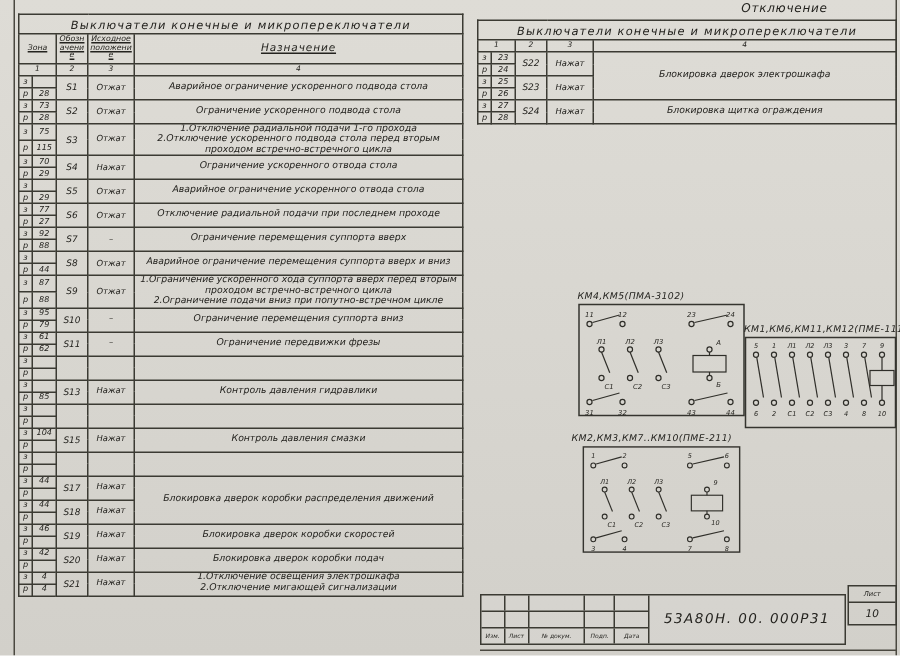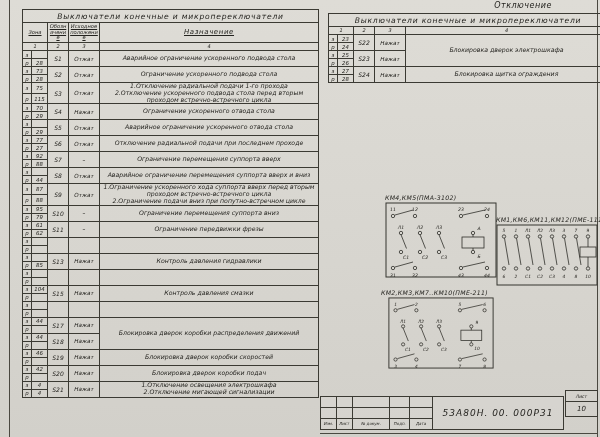--- a/index.html
+++ b/index.html
@@ -6,21 +6,21 @@
   html,body { width:600px; height:437px; }
   body {
     position:relative; overflow:hidden;
     background:linear-gradient(180deg,#dedcd6 0%,#d7d5cf 60%,#d2d0ca 100%);
     font-family:"DejaVu Sans",sans-serif; font-style:italic; color:#24231f;
   }
   .frame-line { position:absolute; background:#4a4840; }
   .continuation { position:absolute; left:448px; top:1px; width:150px; text-align:center;
     font-size:8px; letter-spacing:0.5px; }
   .tablewrap { position:absolute; }
-  .swtable { border-collapse:collapse; table-layout:fixed; width:100%;margin-left:10px; }
+  .swtable { border-collapse:collapse; table-layout:fixed; width:100%; }
   .swtable td { border:1px solid #3b3a33; text-align:center; vertical-align:middle;
     padding:0 1px; overflow:hidden; font-style:italic; }
   .swtable tr { height:8px; }
   .title-cell { font-size:7.6px; letter-spacing:0.8px; height:13px; }
   .head-cell { font-size:5.2px; line-height:5.6px; height:20px; word-break:break-word;text-decoration:underline; }
   .brk { word-break:break-all; }
   .head-purpose { font-size:7px; letter-spacing:0.6px; }
   .num-cell { font-size:5px; height:6px; line-height:5px; }
   .zl { font-size:5.4px; line-height:6px; }
   .zn { font-size:5.4px; line-height:6px; }

